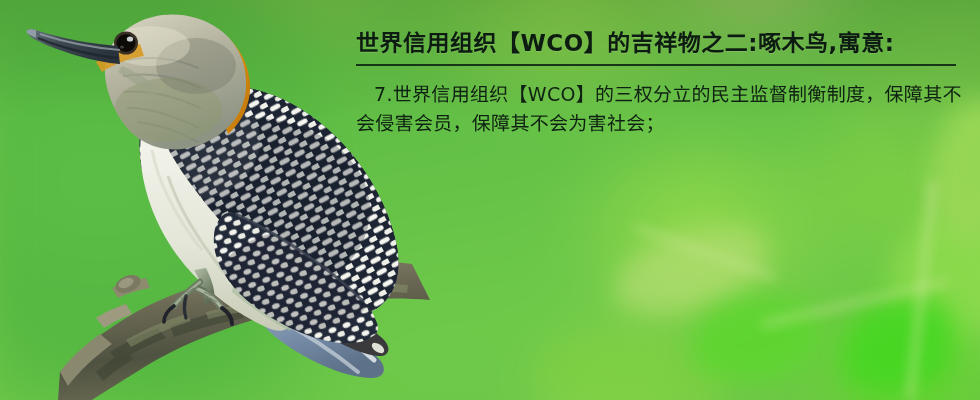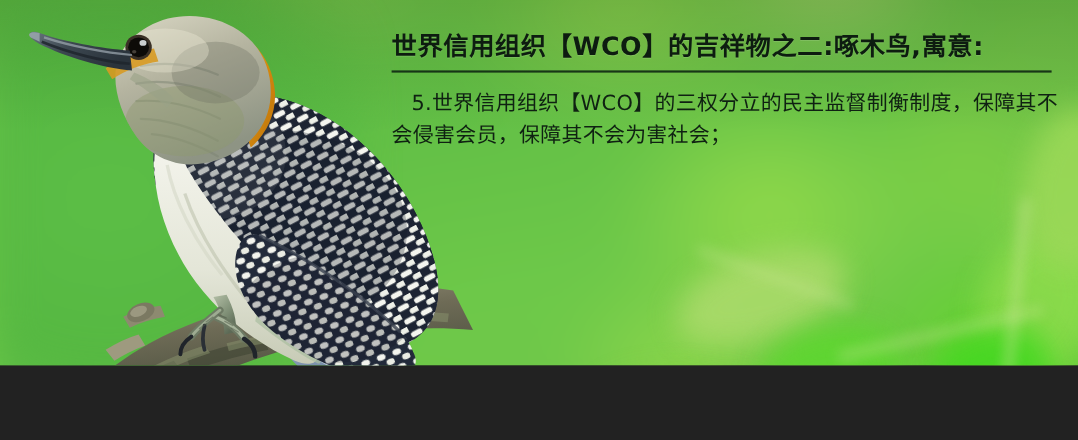--- a/index.html
+++ b/index.html
@@ -4,21 +4,21 @@
 <title>WCO Woodpecker Banner</title>
 <style>
   html, body {
     margin: 0;
     padding: 0;
     background: #222;
   }
   .banner {
     position: relative;
     width: 980px;
-    height: 332px;
+    height: 400px;
     overflow: hidden;
     font-family: "DejaVu Sans", "Liberation Sans", sans-serif;
     user-select: none;
   }
 
   
   .bg-base {
     position: absolute;
     inset: 0;
     background: #5cba45;
@@ -351,17 +351,17 @@
     </g>
   </svg>
 
   <div class="text-panel">
 
     <div class="headline">世界信用组织【WCO】的吉祥物之二:啄木鸟,寓意:</div>
 
     <div class="rule"></div>
 
     <ul class="body-list">
-      <li class="body-item">5.世界信用组织【WCO】的三权分立的民主监督制衡制度，保障其不会侵害会员，保障其不会为害社会；</li>
+      <li class="body-item">7.世界信用组织【WCO】的三权分立的民主监督制衡制度，保障其不会侵害会员，保障其不会为害社会；</li>
     </ul>
 
   </div>
 </div>
 
 </body></html>

